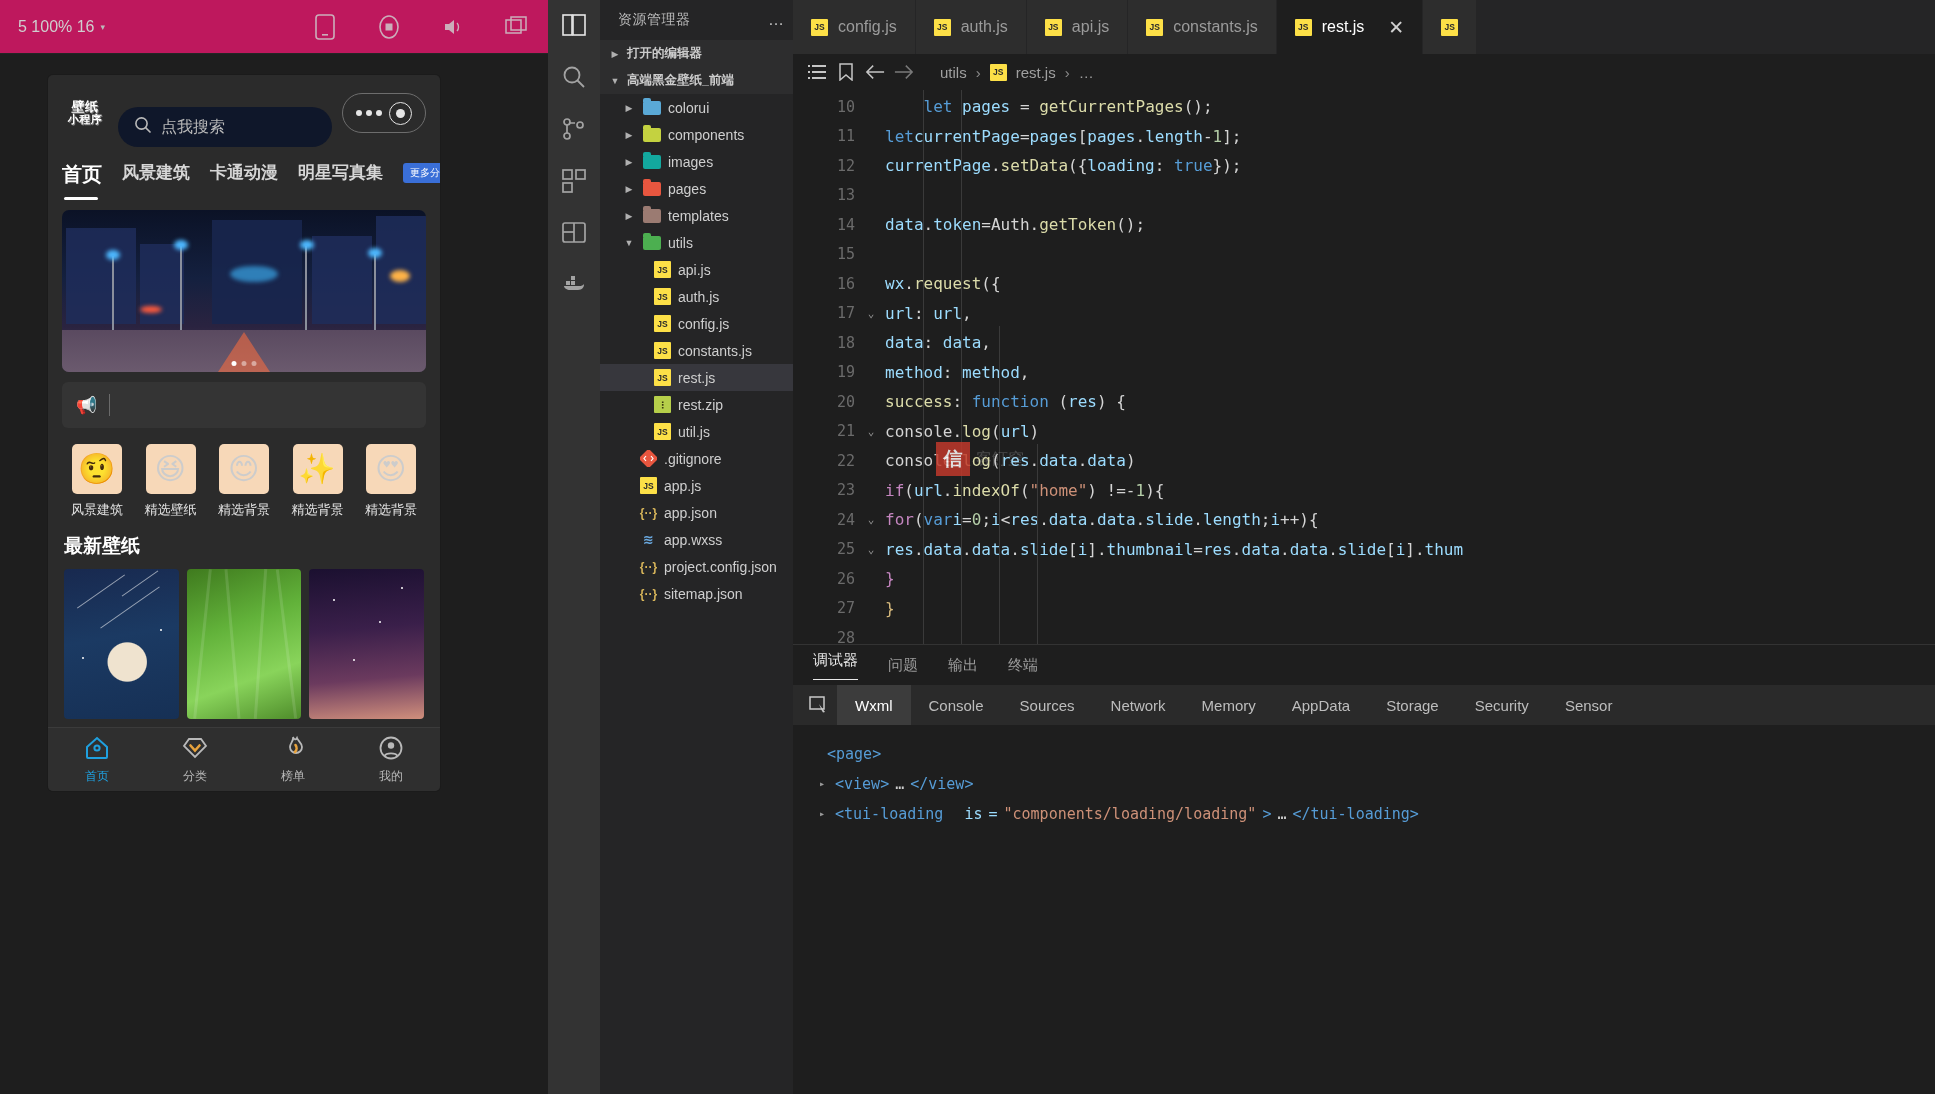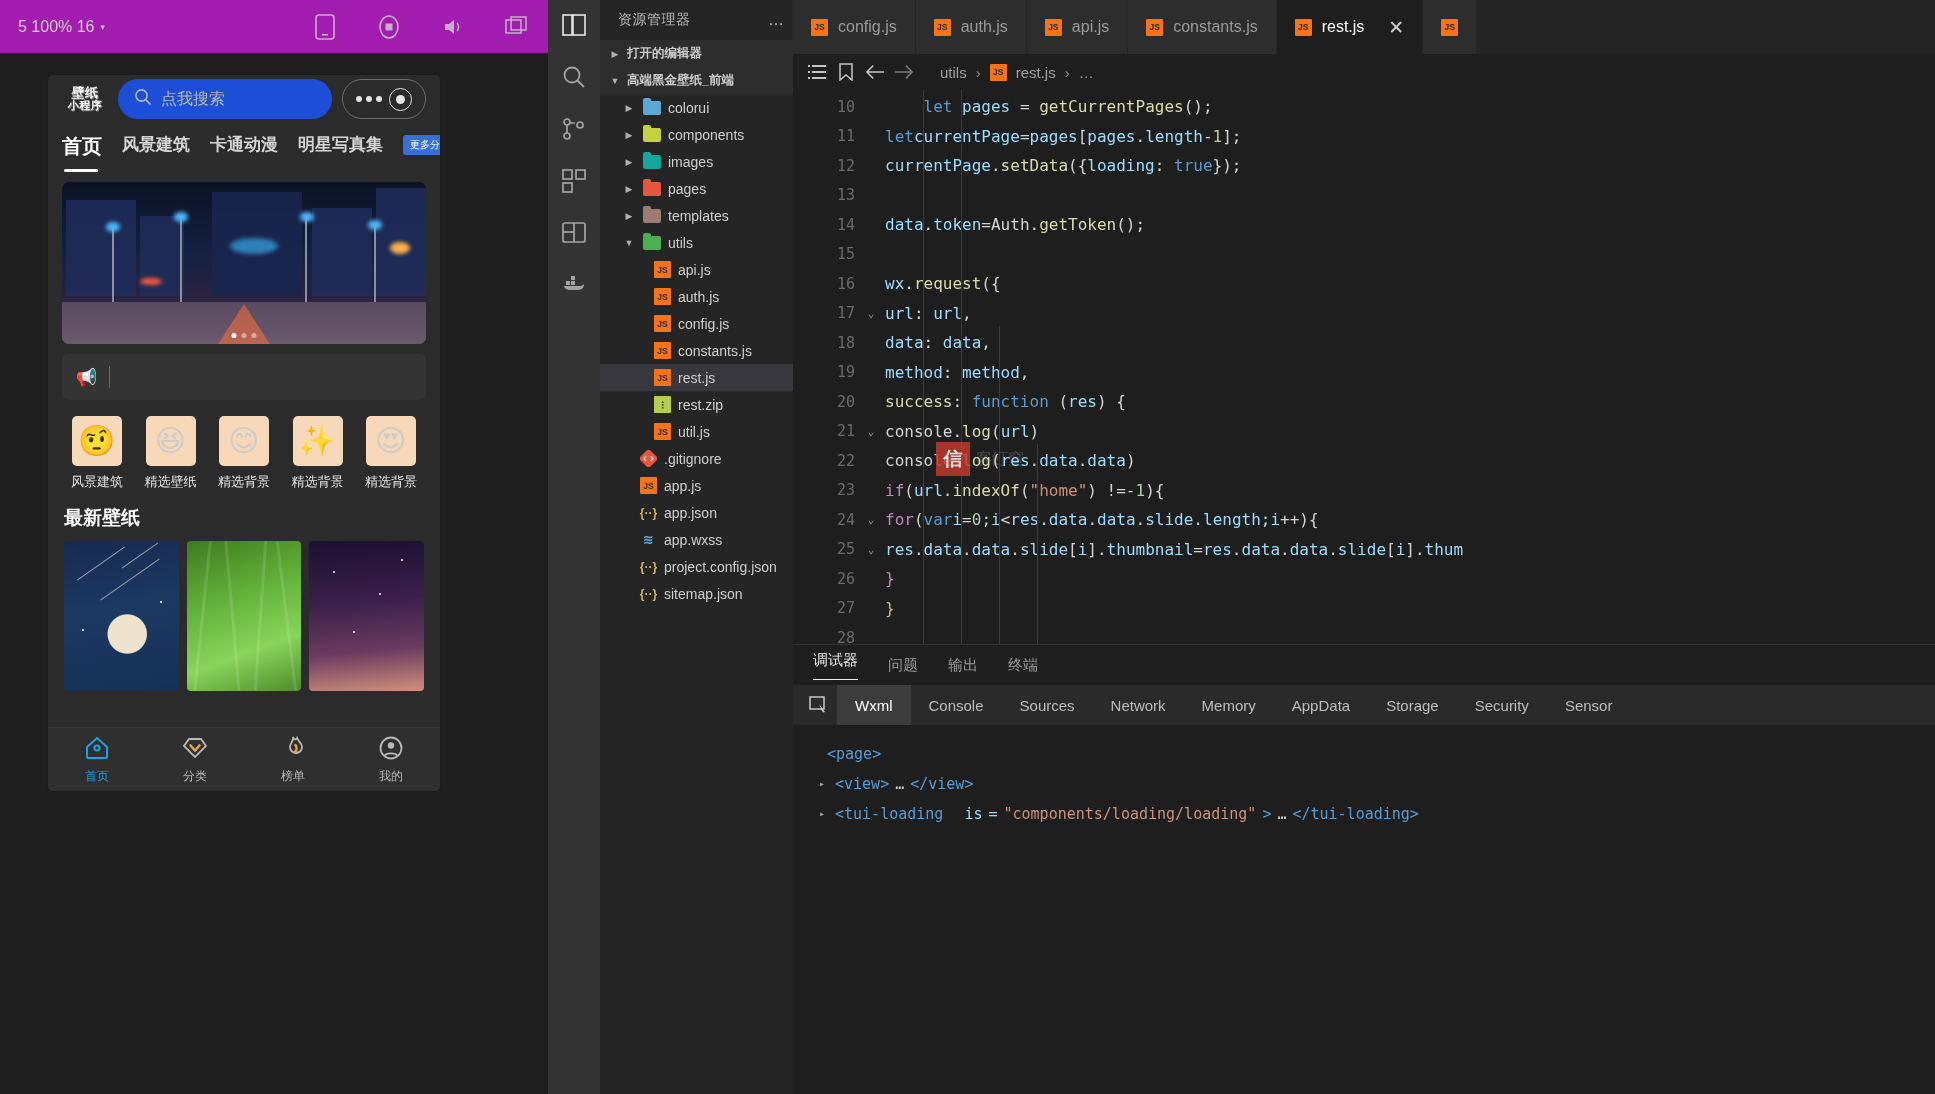--- a/index.html
+++ b/index.html
@@ -7,21 +7,21 @@
     width: 1935px; height: 1094px;
     background: #1e1e1e; overflow: hidden;
     font-family: "Liberation Sans", "DejaVu Sans", sans-serif;
     color: #cccccc;
   }
   .app { position: relative; width: 1935px; height: 1094px; display: flex; }
 
   
   .sim-pane { width: 548px; height: 1094px; background: #1e1e1e; position: relative; flex: 0 0 548px; }
   .sim-toolbar {
-    height: 54px; background: #a21caf; display: flex; align-items: center;
+    height: 54px; background: #be185d; display: flex; align-items: center;
     padding: 12px 18px; border-bottom: 1px solid #252525;
   }
   .sim-zoom { font-size: 16px; color: #cfcfcf; display: flex; align-items: center; gap: 6px; }
   .sim-zoom .caret { font-size: 9px; color: #bbb; }
   .sim-tools { margin-left: auto; display: flex; align-items: center; gap: 38px; }
   .ticon { width: 26px; height: 26px; opacity: .82; display: flex; align-items: center; justify-content: center; }
   .ticon svg { display:block; }
 
   
   .phone {
@@ -45,23 +45,23 @@
 
   .app-head { display: flex; align-items: center; padding: 4px 14px 10px; gap: 10px; }
   .brand {
     width: 46px; height: 40px; display: flex; flex-direction: column;
     align-items: center; justify-content: center; line-height: 1.05;
     font-size: 13px; font-weight: 800; color: #fff; letter-spacing: .5px;
     text-shadow: 1px 1px 0 #7a7a7a;
   }
   .brand span:last-child { font-size: 11px; }
   .search-pill {
-    flex: 1; height: 40px; background: #1d4ed8; border-radius: 20px;
+    flex: 1; height: 40px; background: #0f172a; border-radius: 20px;
     display: flex; align-items: center; gap: 9px; padding: 0 16px;
-    color: #b9b9b9; font-size: 16px;
+    color: #b9b9b9; font-size: 16px; margin-top: 28px;
   }
   .menu-pill {
     width: 84px; height: 40px; border: 1.4px solid #6d6d6d; border-radius: 20px;
     display: flex; align-items: center; justify-content: space-around; padding: 0 9px;
   }
   .mdots { display: flex; gap: 3.5px; align-items:center; }
   .mdots i { width: 6.5px; height: 6.5px; border-radius: 50%; background: #e6e6e6; }
   .mcirc { width: 23px; height: 23px; border-radius: 50%; border: 1.6px solid #e6e6e6; display:flex;align-items:center;justify-content:center;}
   .mcirc i { width: 9px; height: 9px; border-radius:50%; background:#e6e6e6;}
 
@@ -146,21 +146,21 @@
     height: 27px; display:flex; align-items:center; gap:5px; padding-left: 8px;
     font-size: 12.5px; font-weight: 700; color: #cccccc; background: #2d2d2e;
   }
   .twisty { width: 14px; text-align:center; font-size: 9px; color: #b0b0b0; }
   .trow {
     height: 27px; display:flex; align-items:center; gap:7px; font-size: 14px; color: #cfcfcf;
     white-space: nowrap; padding-right: 6px; cursor: default;
   }
   .trow.sel { background: #37373d; }
   .ficon { width: 17px; height: 17px; border-radius: 2px; display:flex; align-items:center; justify-content:center; flex:0 0 17px;}
-  .jsicon { width: 17px; height: 17px; background: #f97316; color:#2b2b2b; font-size:8.5px; font-weight:800;
+  .jsicon { width: 17px; height: 17px; background: #fde047; color:#2b2b2b; font-size:8.5px; font-weight:800;
             display:flex; align-items:center; justify-content:center; border-radius:1px; flex:0 0 17px; }
   .zipicon { width: 17px; height: 17px; background: #b6cf4a; color:#3a3a10; font-size:9px; font-weight:800;
             display:flex; align-items:center; justify-content:center; border-radius:1px; flex:0 0 17px; }
   .folder { width:18px; height:14px; border-radius:2px 2px 2px 2px; position:relative; flex:0 0 18px;}
   .folder:before { content:""; position:absolute; left:0; top:-3px; width:8px; height:4px; border-radius:2px 2px 0 0; background:inherit;}
 
   
   .editor-col { flex: 1; display: flex; flex-direction: column; min-width: 0; background:#1e1e1e; }
   .tabstrip { height: 54px; background: #252526; display: flex; align-items: stretch; overflow: hidden; }
   .etab {

